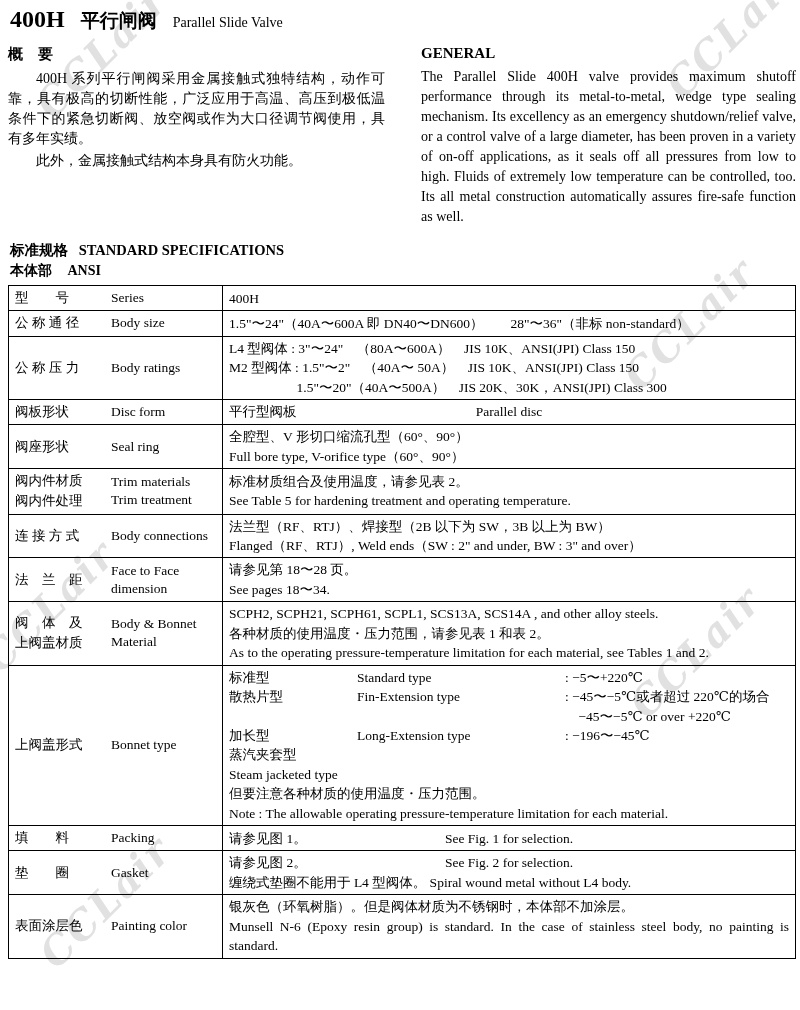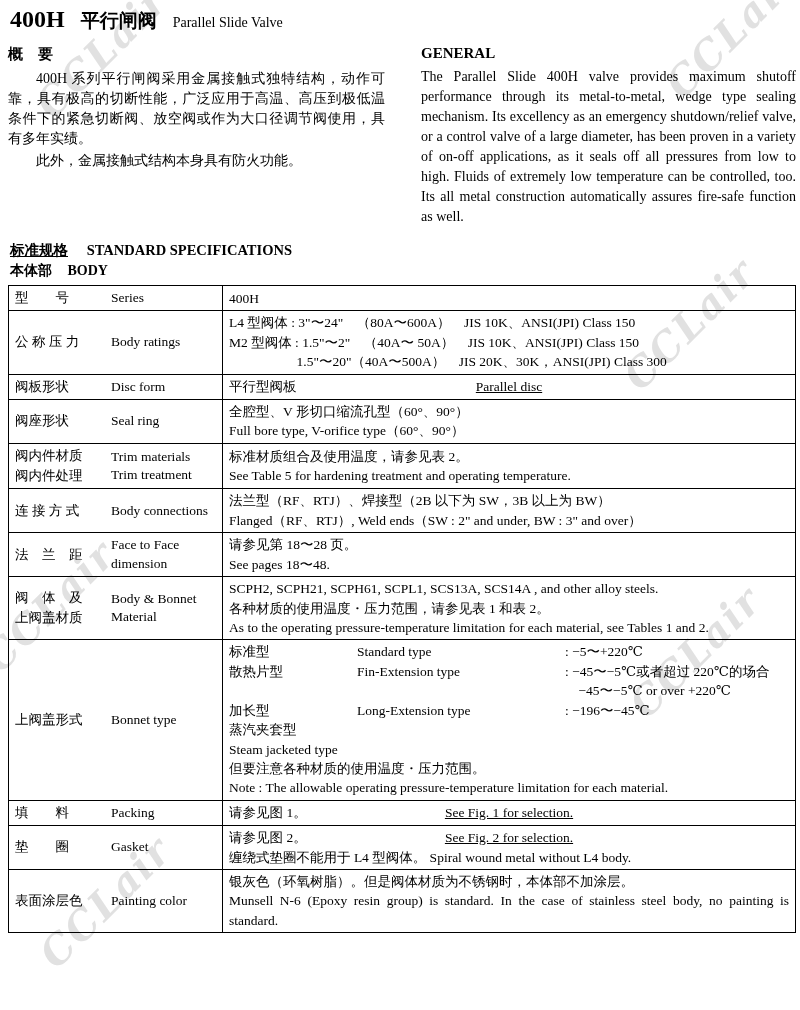--- a/index.html
+++ b/index.html
@@ -27,33 +27,33 @@
   
   .cols { display: flex; gap: 36px; margin-top: 3px; }
   .col-left { width: 377px; }
   .col-right { flex: 1; }
   .col-h { font-weight: bold; font-size: 15px; margin: 0 0 5px 0; }
   .para { font-size: 14px; line-height: 1.43; text-align: justify; margin: 0 0 2px 0; }
   .para.indent { text-indent: 2em; }
 
   
   .specs-h { font-weight: bold; font-size: 14.5px; margin: 12px 0 2px 2px; }
-  .specs-h .h-cn { margin-right: 15px; text-decoration: underline; }
+  .specs-h .h-cn { margin-right: 7px; }
   .body-h { font-weight: bold; font-size: 14px; margin: 2px 0 5px 2px; }
   .body-h .h-cn { margin-right: 12px; }
 
   
   .spec-table { border-collapse: collapse; width: 100%; table-layout: fixed; font-size: 13.5px; margin-top: 5px; }
   .spec-table td { border: 1px solid #000; padding: 2px 6px; vertical-align: middle; }
   .label-cell { }
   .lab-cn { display: inline-block; width: 96px; white-space: pre-line; vertical-align: middle; line-height: 1.5; }
   .lab-en { display: inline-block; width: 100px; white-space: pre-line; vertical-align: middle; line-height: 1.35; }
   .content-cell .line { line-height: 1.44; text-align: justify; }
   .split-line { position: relative; text-align: left; }
-  .split-center { position: absolute; left: 50%; transform: translateX(-50%); white-space: nowrap; text-decoration: underline; }
+  .split-center { position: absolute; left: 50%; transform: translateX(-50%); white-space: nowrap; }
   .cols-line { display: flex; text-align: left; gap: 40px; }
   .col-a { width: 88px; flex: none; }
   .col-b { width: 168px; flex: none; }
   .col-c { flex: 1; }
 </style>
 </head>
 <body>
 
 <div class="page">
 
@@ -83,36 +83,42 @@
         <p class="para">The Parallel Slide 400H valve provides maximum shutoff performance through its metal-to-metal, wedge type sealing mechanism. Its excellency as an emergency shutdown/relief valve, or a control valve of a large diameter, has been proven in a variety of on-off applications, as it seals off all pressures from low to high. Fluids of extremely low temperature can be controlled, too. Its all metal construction automatically assures fire-safe function as well.</p>
       </div>
     </div>
 
     <div class="specs-h">
       <span class="h-cn">标准规格</span>
       <span class="h-en">STANDARD SPECIFICATIONS</span>
     </div>
     <div class="body-h">
       <span class="h-cn">本体部</span>
-      <span class="h-en">BODY</span>
+      <span class="h-en">ANSI</span>
     </div>
 
     <table class="spec-table">
       <colgroup>
         <col style="width: 214px;">
         <col>
       </colgroup>
       <tbody id="spec-tbody">
           <tr>
             <td class="label-cell"><span class="lab-cn">型　　号</span><span class="lab-en">Series</span></td>
             <td class="content-cell">
               <div class="line">400H</div>
             </td>
           </tr>
           <tr>
+            <td class="label-cell"><span class="lab-cn">公 称 通 径</span><span class="lab-en">Body size</span></td>
+            <td class="content-cell">
+              <div class="line">1.5"〜24"（40A〜600A 即 DN40〜DN600）　　28"〜36"（非标  non-standard）</div>
+            </td>
+          </tr>
+          <tr>
             <td class="label-cell"><span class="lab-cn">公 称 压 力</span><span class="lab-en">Body ratings</span></td>
             <td class="content-cell">
               <div class="line">L4 型阀体 : 3"〜24"　（80A〜600A）　JIS 10K、ANSI(JPI) Class 150</div>
               <div class="line">M2 型阀体 : 1.5"〜2"　（40A〜 50A）　JIS 10K、ANSI(JPI) Class 150</div>
               <div class="line">　　　　　1.5"〜20"（40A〜500A）　JIS 20K、30K，ANSI(JPI) Class 300</div>
             </td>
           </tr>
           <tr>
             <td class="label-cell"><span class="lab-cn">阀板形状</span><span class="lab-en">Disc form</span></td>
             <td class="content-cell">
@@ -140,21 +146,21 @@
             <td class="content-cell">
               <div class="line">法兰型（RF、RTJ）、焊接型（2B 以下为 SW，3B 以上为 BW）</div>
               <div class="line">Flanged（RF、RTJ）, Weld ends（SW : 2" and under, BW : 3" and over）</div>
             </td>
           </tr>
           <tr>
             <td class="label-cell"><span class="lab-cn">法　兰　距</span><span class="lab-en">Face to Face
 dimension</span></td>
             <td class="content-cell">
               <div class="line">请参见第 18〜28 页。</div>
-              <div class="line">See pages 18〜48.</div>
+              <div class="line">See pages 18〜34.</div>
             </td>
           </tr>
           <tr>
             <td class="label-cell"><span class="lab-cn">阀　体　及
 上阀盖材质</span><span class="lab-en">Body &amp; Bonnet
 Material</span></td>
             <td class="content-cell">
               <div class="line">SCPH2, SCPH21, SCPH61, SCPL1, SCS13A, SCS14A , and other alloy steels.</div>
               <div class="line">各种材质的使用温度・压力范围，请参见表 1 和表 2。</div>
               <div class="line">As to the operating pressure-temperature limitation for each material, see Tables 1 and 2.</div>

